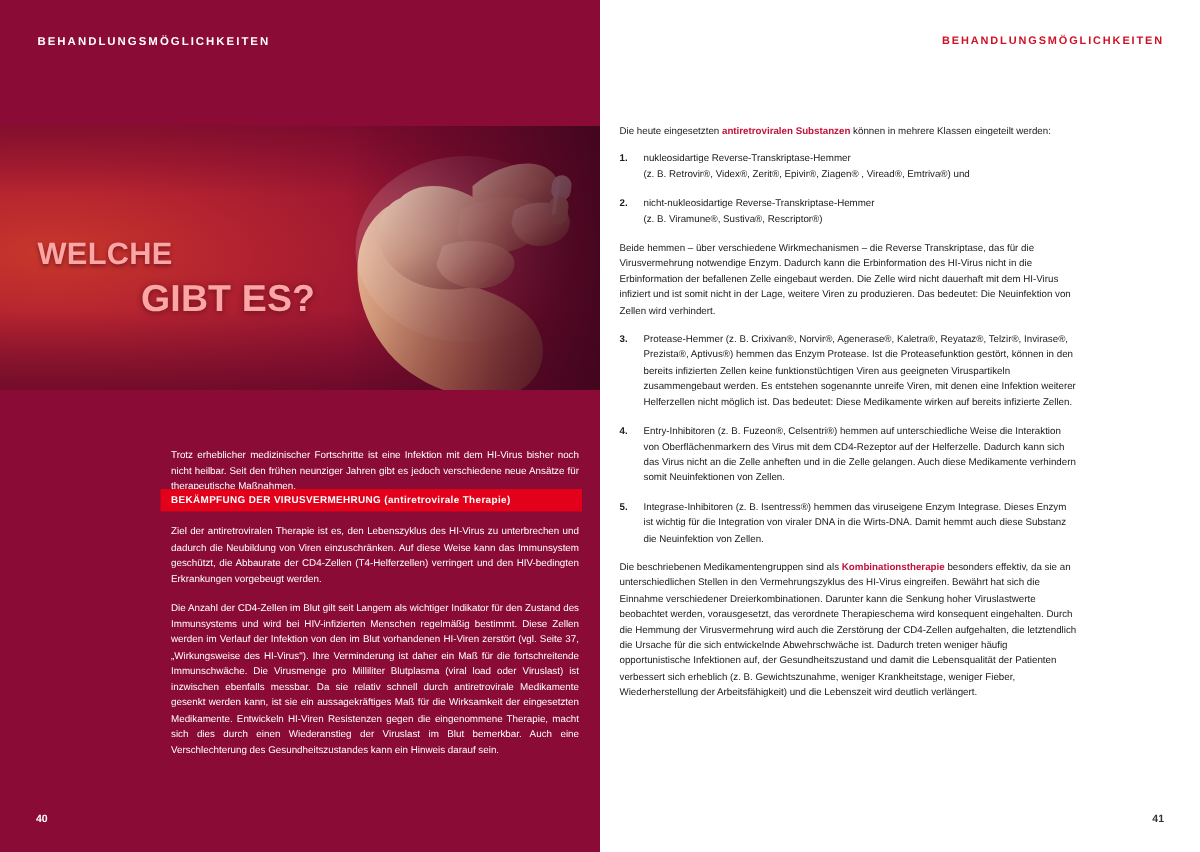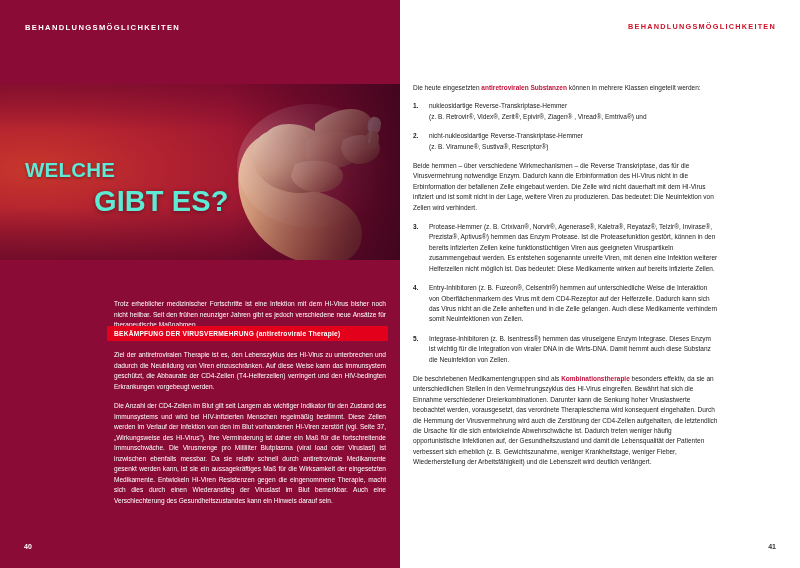--- a/index.html
+++ b/index.html
@@ -43,28 +43,28 @@
   .photo .vignette-right{
     position:absolute;right:0;top:0;width:170px;height:100%;
     background:linear-gradient(90deg, rgba(92,7,38,0) 0%, rgba(72,6,32,.55) 60%, rgba(60,5,28,.85) 100%);
     z-index:3;
   }
   .hand-wrap{position:absolute;left:215px;top:-4px;width:190px;height:190px;z-index:2;}
 
   
   .headline{
     position:absolute;left:25px;top:160px;z-index:8;
-    color:#5eead4;font-weight:bold;line-height:1.0;
+    color:#fca5a5;font-weight:bold;line-height:1.0;
   }
   .headline .l1,.headline .l2,.headline .l3{
     font-size:20.5px;letter-spacing:.2px;display:block;margin-bottom:6.5px;
     text-shadow:0 1px 3px rgba(60,0,20,.55);
   }
   .headline .l4{
-    display:block;font-size:29px;letter-spacing:.1px;margin-top:5px;margin-left:69px;
+    display:block;font-size:25px;letter-spacing:.1px;margin-top:5px;margin-left:69px;
     text-shadow:0 1px 4px rgba(60,0,20,.6);
   }
 
   
   .lp-body{
     position:absolute;left:114px;top:299px;width:272px;z-index:5;
     color:#ffffff;
   }
   .lp-body p{
     margin:0 0 9px 0;

